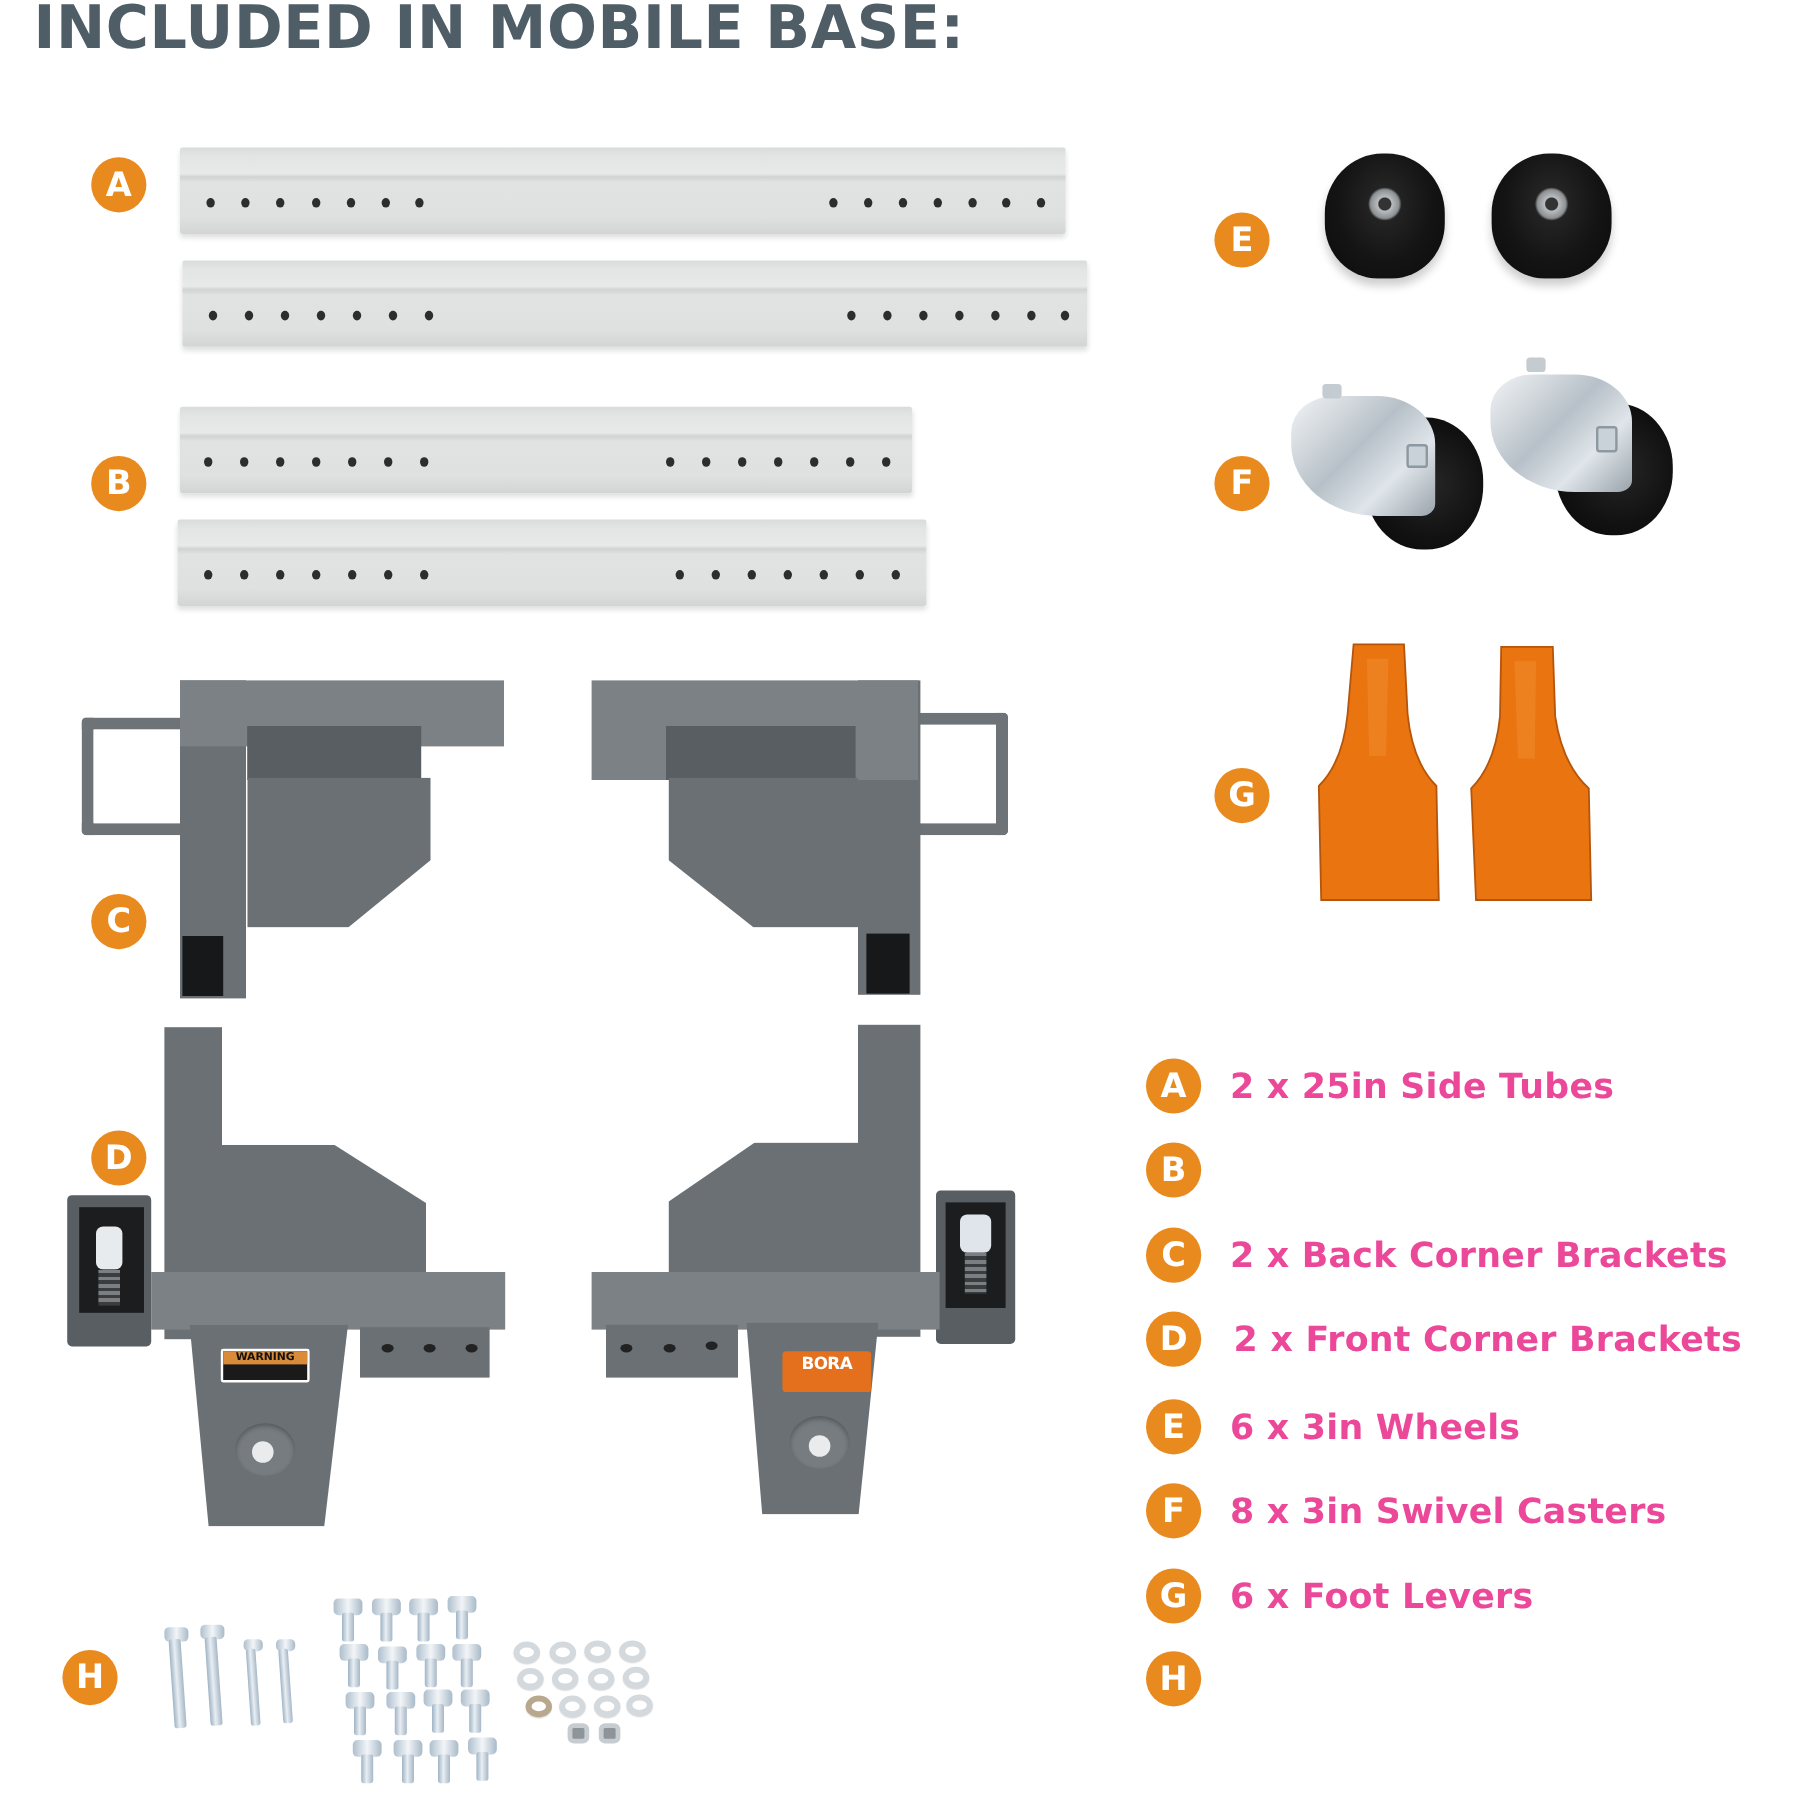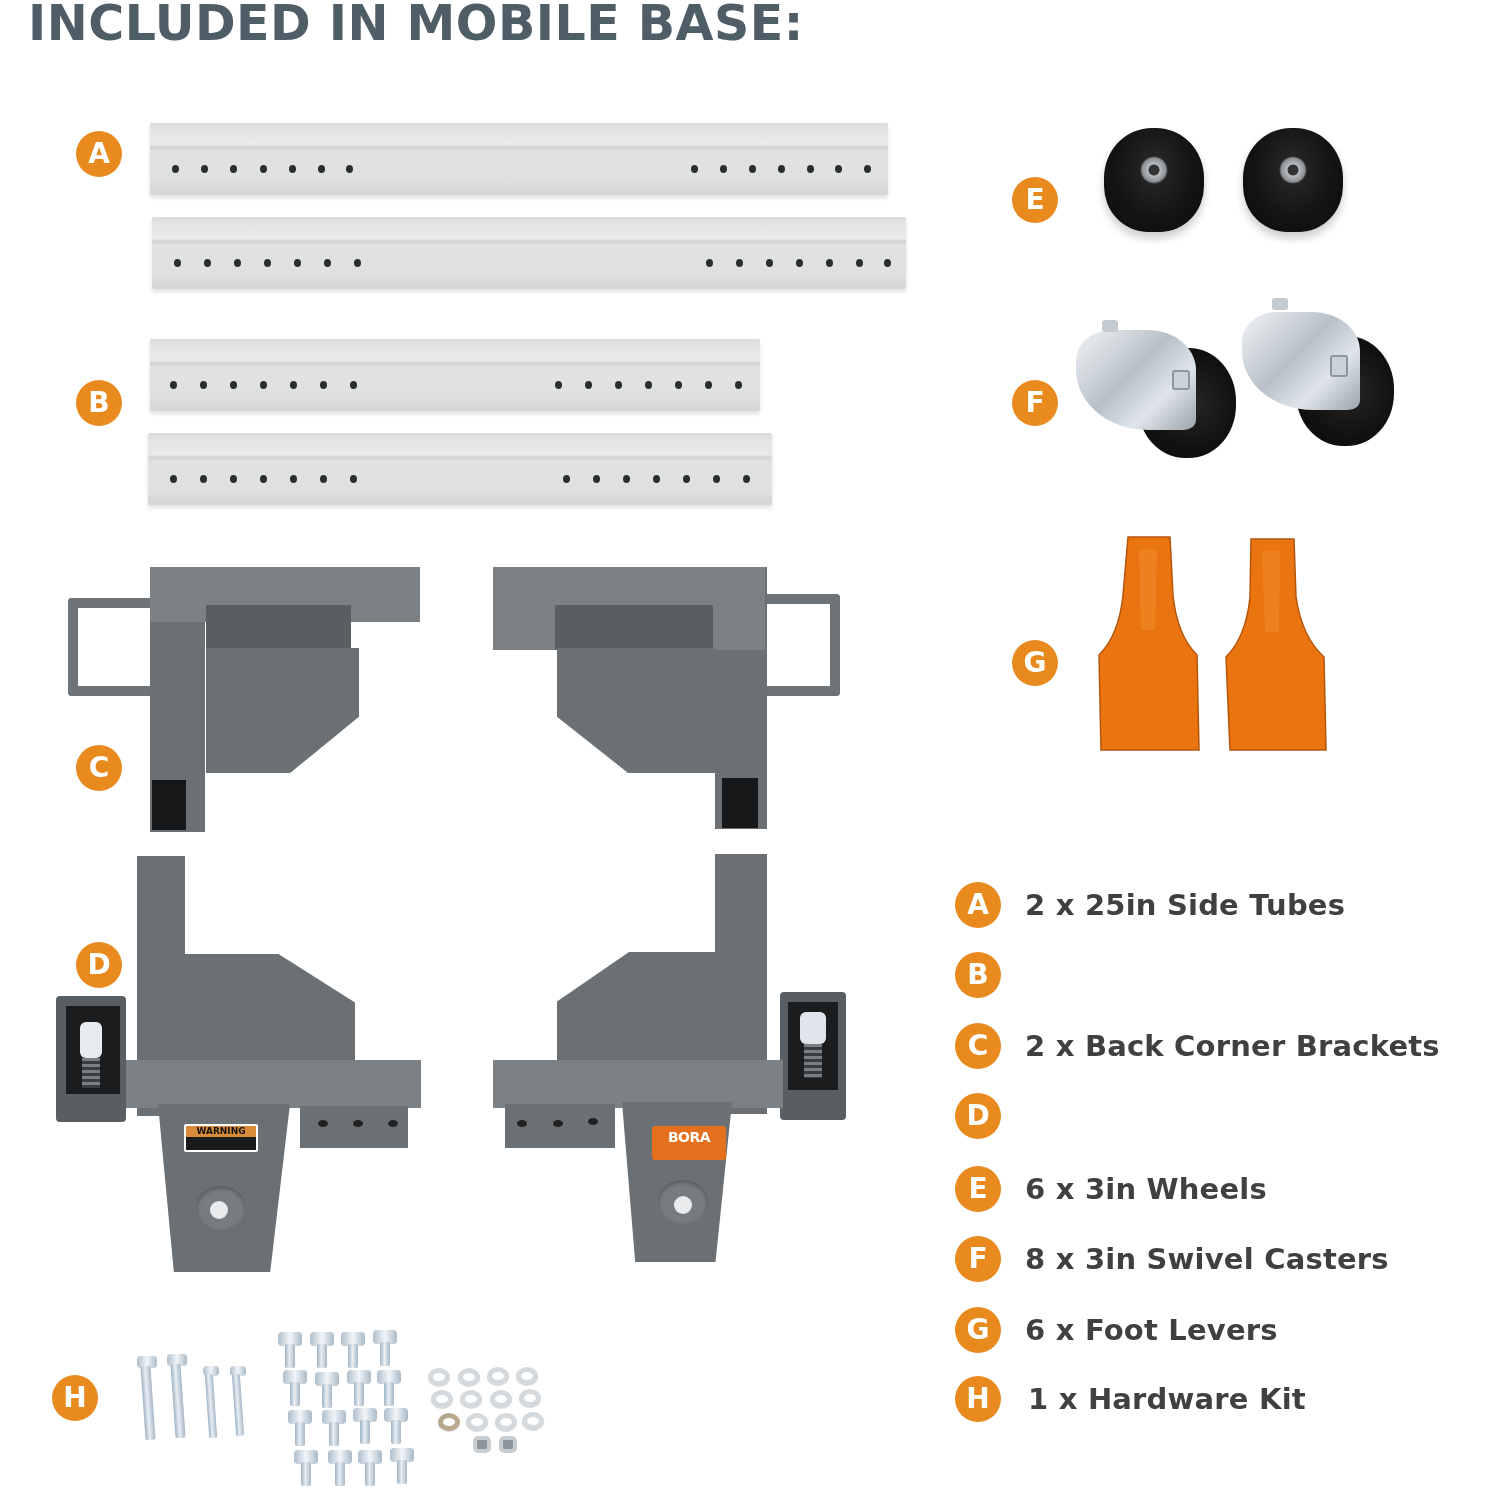--- a/index.html
+++ b/index.html
@@ -59,21 +59,21 @@
   }
 
   
   .lever { position: absolute; }
 
   
   .legend-item { position: absolute; left: 955px; height: 50px; display: flex; align-items: center; }
   .legend-item .badge { position: relative; }
   .legend-text {
     margin-left: 24px; font-family: "DejaVu Sans", sans-serif; font-weight: 700;
-    font-size: 29px; color: #404040; white-space: nowrap; letter-spacing: 0.2px;
+    font-size: 29px; color: #ec4899; white-space: nowrap; letter-spacing: 0.2px;
   }
 
   
   .bolt-long { position: absolute; width: 10px; background: linear-gradient(to right, #9fb3c4, #e8eef3 45%, #a6b7c6); border-radius: 2px; }
   .bolt-head { position: absolute; background: linear-gradient(to right, #aebfcd, #f2f5f8 50%, #a9bac8); border-radius: 4px; }
   .washer { position: absolute; width: 22px; height: 18px; border-radius: 50%; border: 5px solid #d4d9dd; background: #fff; box-shadow: 0 1px 1px rgba(0,0,0,0.15); }
   .nut { position: absolute; width: 18px; height: 17px; border-radius: 30%; border: 4px solid #c6ccd0; background: #8e959a; }
 </style>
 </head>
 <body>
@@ -331,30 +331,30 @@
   </div>
   <div class="legend-item" style="top:950px;">
     <div class="badge">B</div>
   </div>
   <div class="legend-item" style="top:1021px;">
     <div class="badge">C</div>
     <span class="legend-text">2 x Back Corner Brackets</span>
   </div>
   <div class="legend-item" style="top:1091px;">
     <div class="badge">D</div>
+    <span class="legend-text" style="margin-left:27px;">2 x Front Corner Brackets</span>
   </div>
   <div class="legend-item" style="top:1164px;">
     <div class="badge">E</div>
     <span class="legend-text">6 x 3in Wheels</span>
   </div>
   <div class="legend-item" style="top:1234px;">
     <div class="badge">F</div>
     <span class="legend-text">8 x 3in Swivel Casters</span>
   </div>
   <div class="legend-item" style="top:1305px;">
     <div class="badge">G</div>
     <span class="legend-text">6 x Foot Levers</span>
   </div>
   <div class="legend-item" style="top:1374px;">
     <div class="badge">H</div>
-    <span class="legend-text" style="margin-left:27px;">1 x Hardware Kit</span>
   </div>
 </div>
 
 </body></html>

